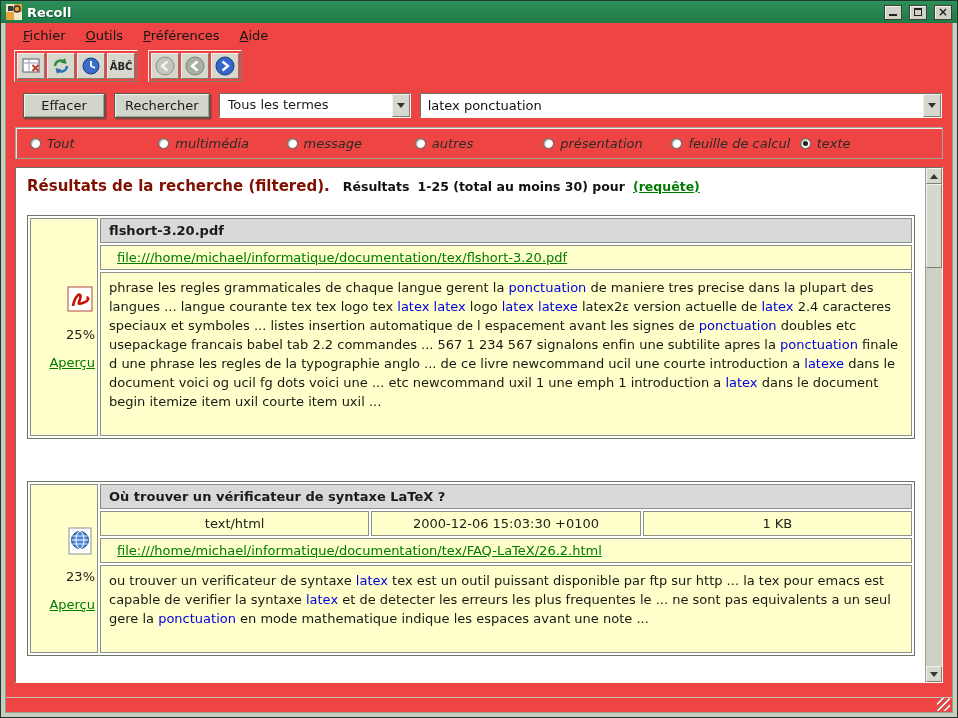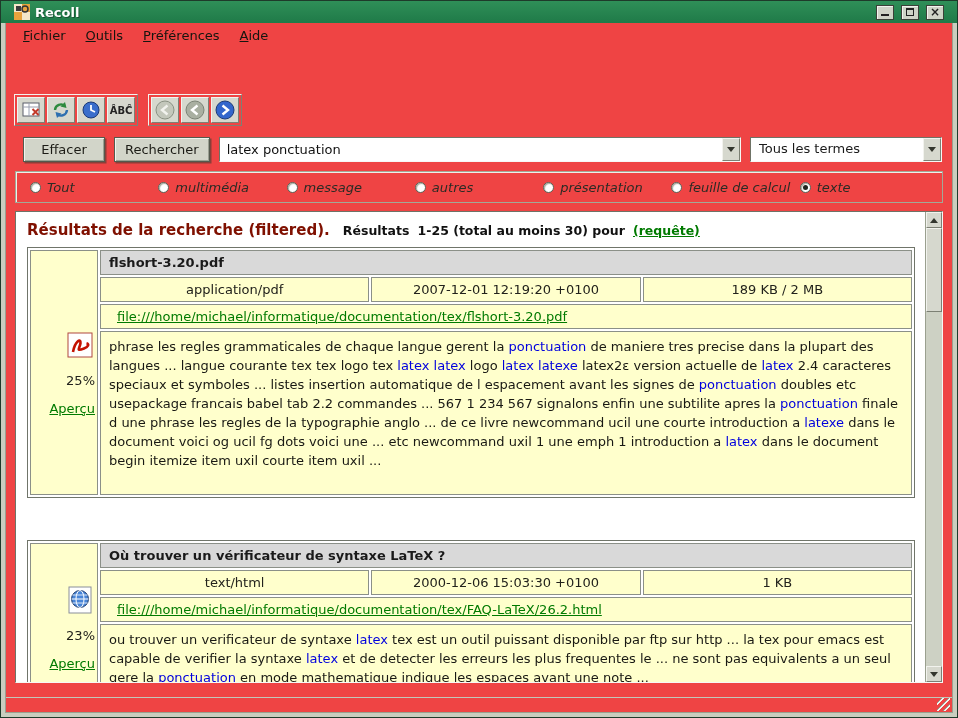--- a/index.html
+++ b/index.html
@@ -2,37 +2,37 @@
 <html style="--hl: #0000dd; --link: #007a00; --hdr: #7f1000; --cellbg: #ffffcc; --tb: #1f7a48;"><head>
 <meta charset="utf-8">
 <style>
   * { box-sizing: border-box; margin: 0; padding: 0; }
   html, body { width: 958px; height: 718px; overflow: hidden; }
   body { font-family: "DejaVu Sans", "Liberation Sans", sans-serif; font-size: 13px; color: #1a1a1a; background: #9aa294; }
 
   .window { width: 958px; height: 718px; border: 1px solid #1e3a2a; background: #c9cdbf; padding: 0 4px 4px 4px; display: flex; flex-direction: column; }
 
   
-  .titlebar { height: 22px; margin: 0 -4px; background: linear-gradient(180deg, #2f8f58 0%, var(--tb, #1f7a48) 100%); display: flex; align-items: center; padding: 0 13px; gap: 5px; flex: 0 0 22px; }
+  .titlebar { height: 22px; margin: 0 -4px; background: linear-gradient(180deg, #2f8f58 0%, var(--tb, #1f7a48) 100%); display: flex; align-items: center; padding: 0 5px; gap: 5px; flex: 0 0 22px; }
   .titlebar .title { color: #fff; font-weight: bold; font-size: 13px; flex: 1; text-shadow: 1px 1px 0 rgba(0,0,0,.35); }
   .wbtn { width: 18px; height: 15px; background: #cfd3c7; border: 1px solid #3c4038; box-shadow: inset 1px 1px 0 #f2f3ee; display: flex; align-items: center; justify-content: center; margin-left: 2px; cursor: default; font-size: 10px; line-height: 1; color: #222; }
   .glyph-min { width: 8px; height: 3px; border-bottom: 2px solid #222; margin-top: 4px; }
   .glyph-max { width: 8px; height: 8px; border: 1px solid #222; border-top-width: 2px; }
   .glyph-close { font-size: 12px; font-weight: bold; }
 
   .client { flex: 1; background: #ef4444; border: 1px solid #9aa08f; border-top: none; display: flex; flex-direction: column; min-height: 0; }
 
   
   .menubar { display: flex; gap: 2px; padding: 3px 8px 2px; height: 24px; align-items: center; flex: 0 0 24px; }
   .menu-item { padding: 2px 9px; color: #15150f; cursor: default; }
   .menu-item .mn { text-decoration: underline; }
 
   
   .toolbar { display: flex; gap: 10px; padding: 3px 8px 6px; align-items: center; flex: 0 0 38px; }
-  .tb-group { display: flex; gap: 2px; padding: 2px; border: 1px solid; border-color: #f2f3ee #7c8074 #7c8074 #f2f3ee; margin-top: 44px; }
+  .tb-group { display: flex; gap: 2px; padding: 2px; border: 1px solid; border-color: #f2f3ee #7c8074 #7c8074 #f2f3ee; }
   .tb-btn { width: 28px; height: 26px; background: #d6d8ce; border: 1px solid; border-color: #f2f3ee #7c8074 #7c8074 #f2f3ee; display: flex; align-items: center; justify-content: center; cursor: default; }
   .abc-glyph { font-size: 10px; font-weight: bold; color: #222; letter-spacing: 0; }
 
   
   .searchrow { display: flex; align-items: center; gap: 9px; padding: 5px 10px 7px; flex: 0 0 36px; margin-left: 7px; }
   .push-btn { min-width: 82px; height: 25px; background: #d2d5c9; border: 1px solid #555a4e; box-shadow: inset 1px 1px 0 #f2f3ee, inset -1px -1px 0 #9ba092, 1.5px 1.5px 0 rgba(55,60,50,.55); font-family: inherit; font-size: 13px; color: #1c1c16; cursor: default; padding: 0 10px; }
   .combo { display: flex; align-items: stretch; border: 1px solid; border-color: #6f7366 #f7f8f4 #f7f8f4 #6f7366; background: #fff; height: 25px; }
   .combo-mode { width: 192px; }
   .combo-query { flex: 1; }
   .combo-text { padding: 3px 8px; flex: 1; white-space: nowrap; overflow: hidden; }
@@ -43,21 +43,21 @@
 
   
   .filterbar { margin: 2px 9px 8px; height: 32px; border: 1px solid #a2a898; box-shadow: inset 1px 1px 0 #eef0ea; display: flex; align-items: center; padding: 0 14px; flex: 0 0 32px; font-style: italic; }
   .filter-item { width: 132px; display: flex; align-items: center; gap: 6px; cursor: default; color: #2b2b25; }
   .radio { width: 11px; height: 11px; border-radius: 50%; background: #fff; border: 1px solid #5c6156; box-shadow: inset 1px 1px 1px #a9aea1; flex: 0 0 11px; position: relative; }
   .radio.checked::after { content: ""; position: absolute; left: 2px; top: 2px; width: 5px; height: 5px; border-radius: 50%; background: #20241e; }
 
   
   .results-frame { flex: 1; margin: 0 9px 14px; border: 1px solid; border-color: #6f7366 #f7f8f4 #f7f8f4 #6f7366; background: #fff; display: flex; min-height: 0; overflow: hidden; }
   .results-scroll { flex: 1; padding: 7px 6px 6px 9px; overflow: hidden; min-width: 0; }
-  .results-header { margin: 2px 2px 8px; white-space: nowrap; }
+  .results-header { margin: 2px 2px 20px; white-space: nowrap; }
   .rh-title { color: var(--hdr, #7f1000); font-weight: bold; font-size: 15px; }
   .rh-stats { font-weight: bold; font-size: 12.5px; color: #111; margin-left: 9px; }
   .rh-range { font-weight: bold; font-size: 12.5px; color: #111; margin-left: 4px; }
   .glink { color: var(--link, #007a00); text-decoration: underline; cursor: pointer; }
   .rh-query { font-weight: bold; font-size: 12.5px; margin-left: 4px; }
 
   .entry { border: 1px solid #70756a; background: #fff; padding: 2px; margin: 0 4px 42px 2px; }
   .entry-grid { display: flex; gap: 2px; }
   .cell { background: var(--cellbg, #ffffcc); border: 1px solid #8b9088; }
   .left-cell { flex: 0 0 68px; display: flex; flex-direction: column; align-items: flex-end; justify-content: center; gap: 13px; padding: 6px 2px; }
@@ -163,29 +163,29 @@
             <circle cx="11" cy="11" r="9" fill="#3366cc" stroke="#1c3a77"></circle>
             <path d="M8.5 6.5 L14 11 L8.5 15.5" fill="none" stroke="#ffffff" stroke-width="2.4"></path>
           </svg>
         </div>
       </div>
     </div>
 
     <div class="searchrow" data-name="search-row">
       <button class="push-btn" data-name="clear-button">Effacer</button>
       <button class="push-btn" data-name="search-button">Rechercher</button>
+      <div class="combo combo-mode" data-name="search-mode-combo">
+        <span class="combo-text" data-name="search-mode-value">Tous les termes</span>
+        <span class="combo-arrow" data-name="combo-arrow-button">
+            <span class="tri-down" data-name="chevron-down-icon"></span>
+          </span>
+      </div>
       <div class="combo combo-query" data-name="query-combo">
         <input class="query-input" type="text" data-name="search-input" value="latex ponctuation" style="">
         <span class="combo-arrow" data-name="query-history-arrow-button">
-            <span class="tri-down" data-name="chevron-down-icon"></span>
-          </span>
-      </div>
-      <div class="combo combo-mode" data-name="search-mode-combo">
-        <span class="combo-text" data-name="search-mode-value">Tous les termes</span>
-        <span class="combo-arrow" data-name="combo-arrow-button">
             <span class="tri-down" data-name="chevron-down-icon"></span>
           </span>
       </div>
     </div>
 
     <div class="filterbar" data-name="filter-bar">
         <span class="filter-item" data-name="filter-tout">
           <span class="radio" data-name="radio-icon"></span>
           <span data-name="filter-label">Tout</span>
         </span>
@@ -232,25 +232,20 @@
             <rect x="3" y="3" width="24" height="24" fill="#ffffff" stroke="#b0493f"></rect>
             <path d="M8 22 C10 11, 16 8, 15.5 13 C15 18, 10 22, 19 18.5 C23.5 16.7, 24.5 14, 21.5 13.2" fill="none" stroke="#c41200" stroke-width="2.6"></path>
           </svg>
 
         </span>
         <span class="pct" data-name="relevance-percent">25%</span>
         <a class="glink" data-name="preview-link">Aperçu</a>
       </div>
       <div class="right-col">
         <div class="cell title-cell" data-name="result-title">flshort-3.20.pdf</div>
-        <div class="meta-row">
-          <div class="cell meta-cell" data-name="result-mime-type">application/pdf</div>
-          <div class="cell meta-cell" data-name="result-date">2007-12-01 12:19:20 +0100</div>
-          <div class="cell meta-cell" data-name="result-size">189 KB / 2 MB</div>
-        </div>
         <div class="cell url-cell"><a class="glink" data-name="result-url-link">file:///home/michael/informatique/documentation/tex/flshort-3.20.pdf</a></div>
         <div class="cell snippet-cell" data-name="result-snippet"><span>phrase les regles grammaticales de chaque langue gerent la </span><span class="hl">ponctuation</span><span> de maniere tres precise dans la plupart des langues ... langue courante tex tex logo tex </span><span class="hl">latex latex</span><span> logo </span><span class="hl">latex latexe</span><span> latex2ε version actuelle de </span><span class="hl">latex</span><span> 2.4 caracteres speciaux et symboles ... listes insertion automatique de l espacement avant les signes de </span><span class="hl">ponctuation</span><span> doubles etc usepackage francais babel tab 2.2 commandes ... 567 1 234 567 signalons enfin une subtilite apres la </span><span class="hl">ponctuation</span><span> finale d une phrase les regles de la typographie anglo ... de ce livre newcommand ucil une courte introduction a </span><span class="hl">latexe</span><span> dans le document voici og ucil fg dots voici une ... etc newcommand uxil 1 une emph 1 introduction a </span><span class="hl">latex</span><span> dans le document begin itemize item uxil courte item uxil ...</span></div>
       </div>
     </div>
   </div>
 
   <div class="entry" data-name="result-entry">
     <div class="entry-grid">
       <div class="cell left-cell" data-name="result-side-panel">
         <span class="doc-icon show-html" data-name="doc-type-icon">

